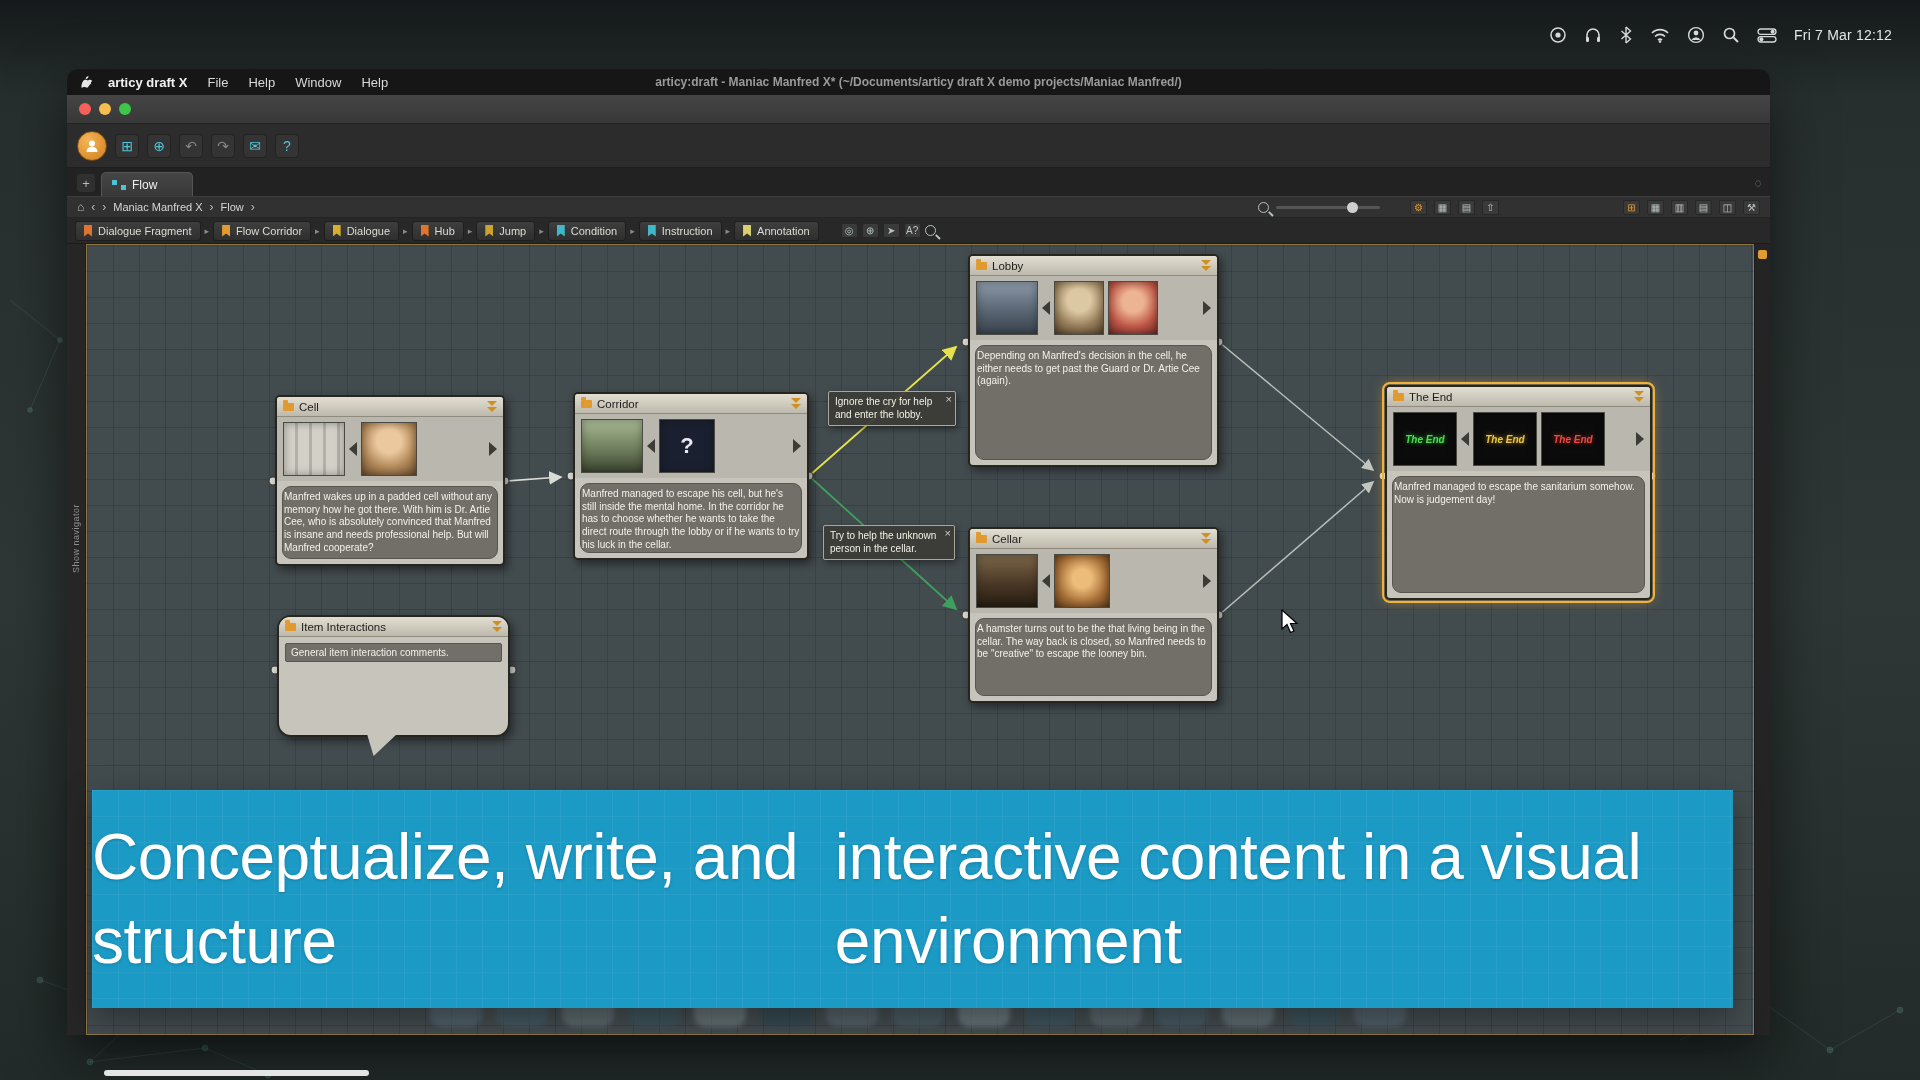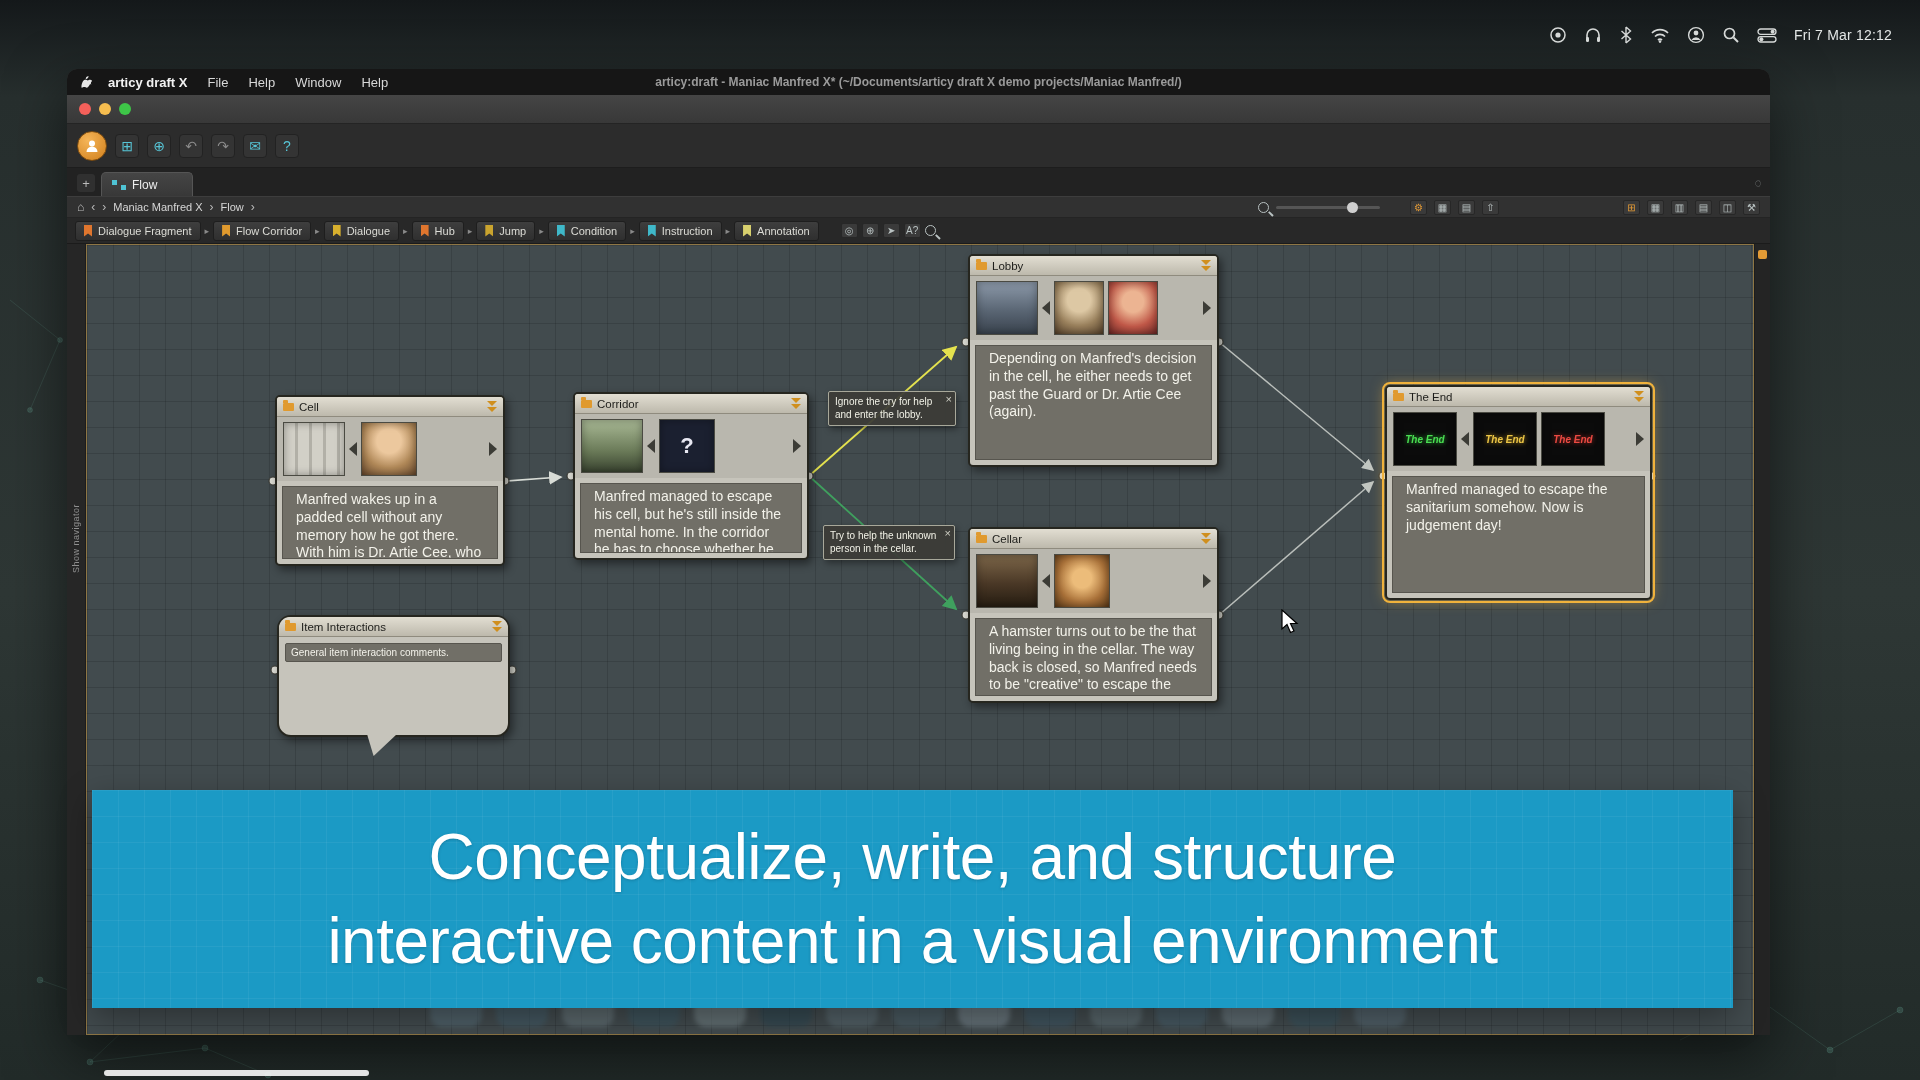--- a/index.html
+++ b/index.html
@@ -89,22 +89,22 @@
     font-size:11.5px; color:#1d1d1a; }
   .hicon { width:11px; height:8px; background:#e09a2f; border-radius:1px; position:relative; flex:0 0 11px; }
   .hicon::before { content:""; position:absolute; top:-3px; left:0; width:5px; height:3px; background:#e09a2f; border-radius:1px 1px 0 0; }
   .chev { margin-left:auto; display:flex; flex-direction:column; gap:1px; }
   .chev i { display:block; width:0; height:0; border-left:5px solid transparent; border-right:5px solid transparent; border-top:5px solid #d08f1e; }
   .node-thumbs { flex:0 0 64px; display:flex; align-items:center; gap:4px; padding:4px 6px; background:#b9b7ae; }
   .thumb { height:54px; border:1px solid #4a4a42; box-shadow:inset 0 0 8px rgba(0,0,0,.35); flex:0 0 auto; }
   .tri { width:0; height:0; border-top:7px solid transparent; border-bottom:7px solid transparent; flex:0 0 auto; }
   .tri.l { border-right:8px solid #3c3c36; }
   .tri.r { border-left:8px solid #3c3c36; margin-left:auto; }
-  .node-text { flex:1; margin:5px; background:#716f67; border:1px solid #57554e; border-radius:0;
-    color:#f3f2ea; font-size:14px; line-height:1.27; padding:4px 13px; overflow:hidden; }
+  .node-text { flex:1; margin:5px; background:#716f67; border:1px solid #57554e; border-radius:9px;
+    color:#f3f2ea; font-size:10px; line-height:1.27; padding:4px 1px; overflow:hidden; }
 
   .th-padded { width:62px; background:repeating-linear-gradient(90deg,#d2d0c7 0 11px,#b2b0a7 11px 14px); }
   .th-artie  { width:56px; background:radial-gradient(circle at 50% 35%,#ecc89e 0 28%,#b08858 62%,#6a4a2e 100%); }
   .th-corr   { width:62px; background:linear-gradient(180deg,#a9b995 0%,#6a7a58 60%,#394330 100%); }
   .th-myst   { width:56px; background:#1b2030; display:flex; align-items:center; justify-content:center;
                color:#e8e8f2; font-size:22px; font-weight:bold; }
   .th-lobby  { width:62px; background:linear-gradient(180deg,#8c99a9 0%,#5a6674 55%,#39424d 100%); }
   .th-guard  { width:50px; background:radial-gradient(circle at 50% 35%,#ddc8a4 0 28%,#99805c 62%,#55402a 100%); }
   .th-woman  { width:50px; background:radial-gradient(circle at 50% 38%,#ecb492 0 26%,#c05848 62%,#6e2826 100%); }
   .th-cellar { width:62px; background:linear-gradient(180deg,#7c6649 0%,#4a3826 55%,#251c11 100%); }
@@ -126,21 +126,21 @@
   .annotation { position:absolute; z-index:3; background:rgba(60,60,55,.94); border:1px solid #a8a89a; border-radius:2px;
     color:#f1f1e6; font-size:10px; line-height:1.25; padding:4px 14px 4px 6px; box-shadow:2px 3px 7px rgba(0,0,0,.4); }
   .ann-close { position:absolute; right:3px; top:1px; color:#cfcfc4; font-size:11px; }
 
   
   .dock { position:absolute; left:430px; top:975px; display:flex; gap:14px; z-index:2; filter:blur(2.5px); opacity:.55; }
   .dock div { width:52px; height:52px; border-radius:12px; }
   .banner { position:absolute; left:92px; top:790px; width:1641px; height:218px; z-index:4;
     background-color:#1b9ac5;
     background-image:linear-gradient(rgba(255,255,255,.05) 1px,transparent 1px),linear-gradient(90deg,rgba(255,255,255,.05) 1px,transparent 1px);
-    background-size:26px 26px; display:flex; flex-direction:column; justify-content:center; align-items:center;
+    background-size:26px 26px; display:flex; flex-direction:row; justify-content:center; align-items:center;
     box-shadow:0 10px 30px rgba(0,0,0,.35); }
   .banner div { color:#fff; font-size:64px; line-height:84px; letter-spacing:-.5px; text-shadow:0 1px 3px rgba(0,40,60,.25); }
   .progress { position:absolute; left:104px; top:1070px; width:265px; height:6px; background:rgba(255,255,255,.88); border-radius:3px; z-index:5; }
   .cursor { position:absolute; left:1280px; top:609px; z-index:7; }
 </style>
 </head>
 <body>
 
 <div class="screen">
 

